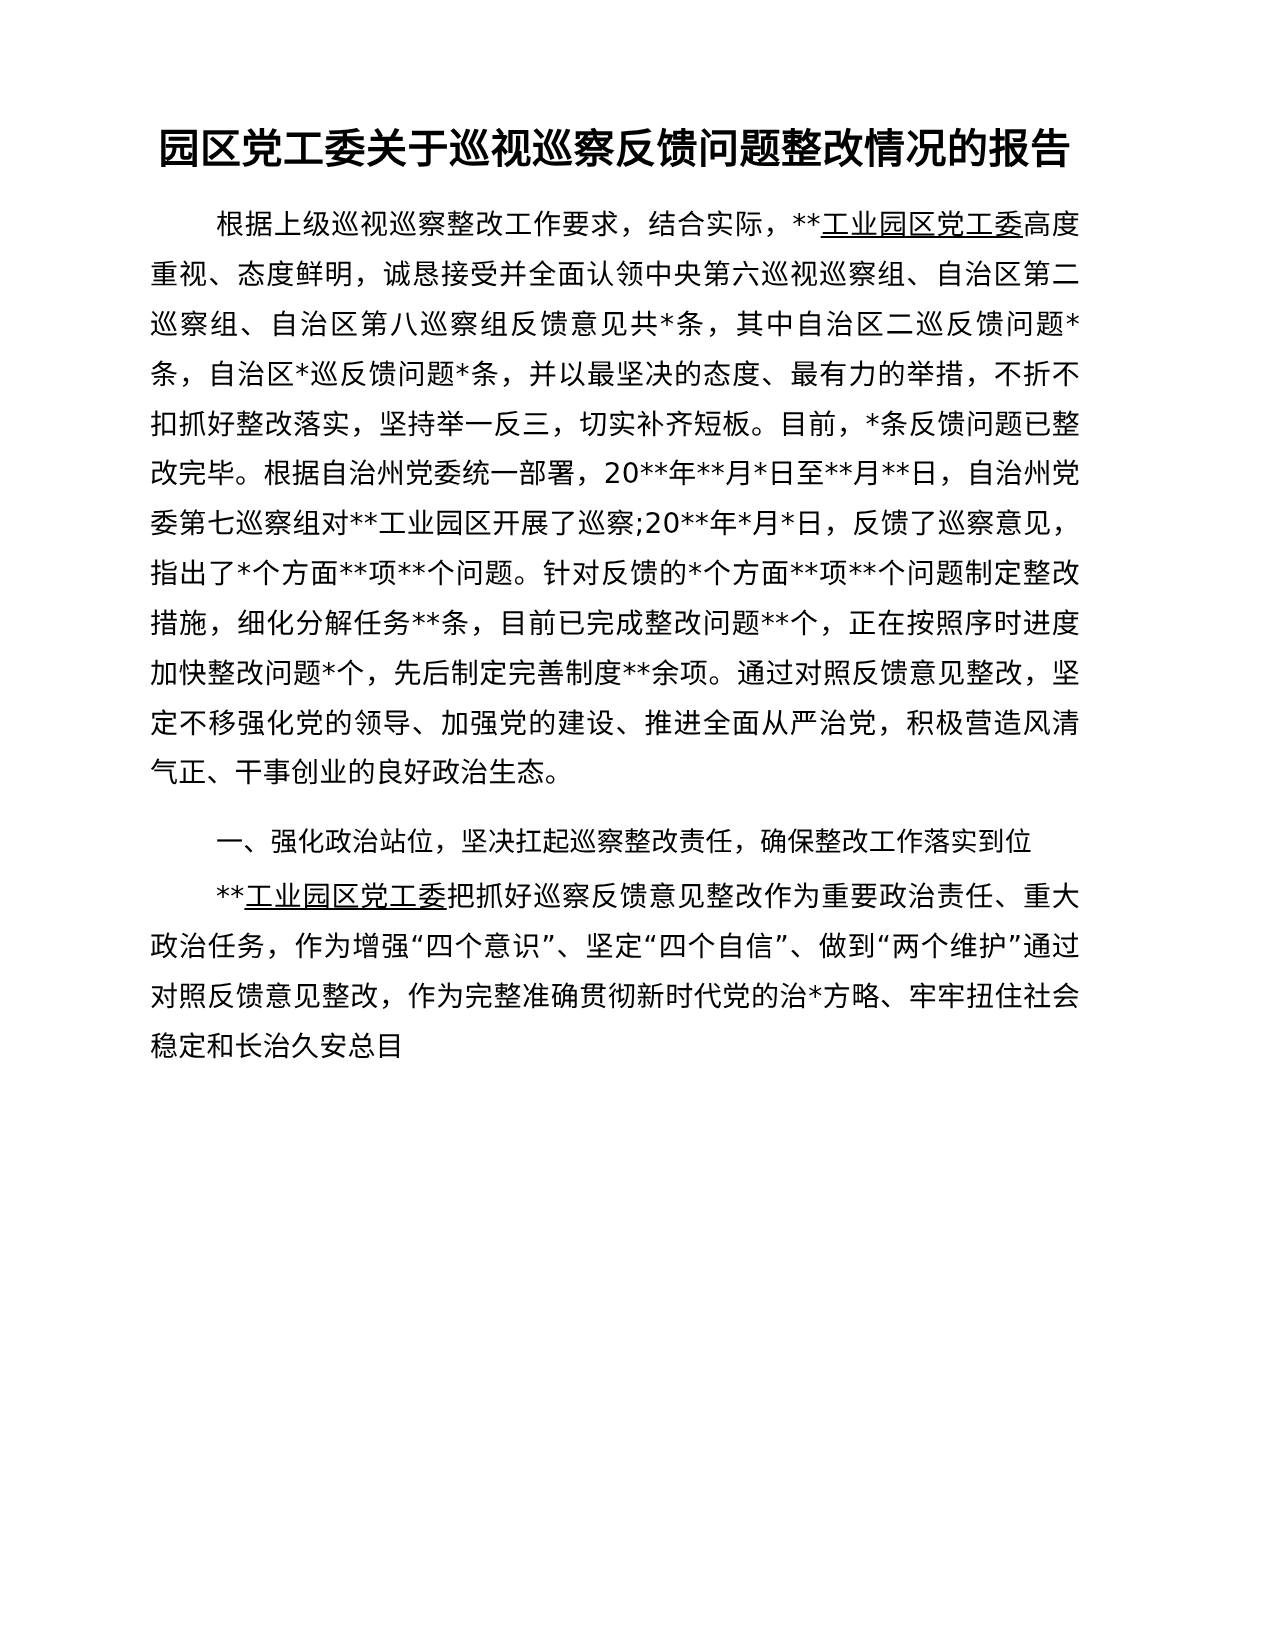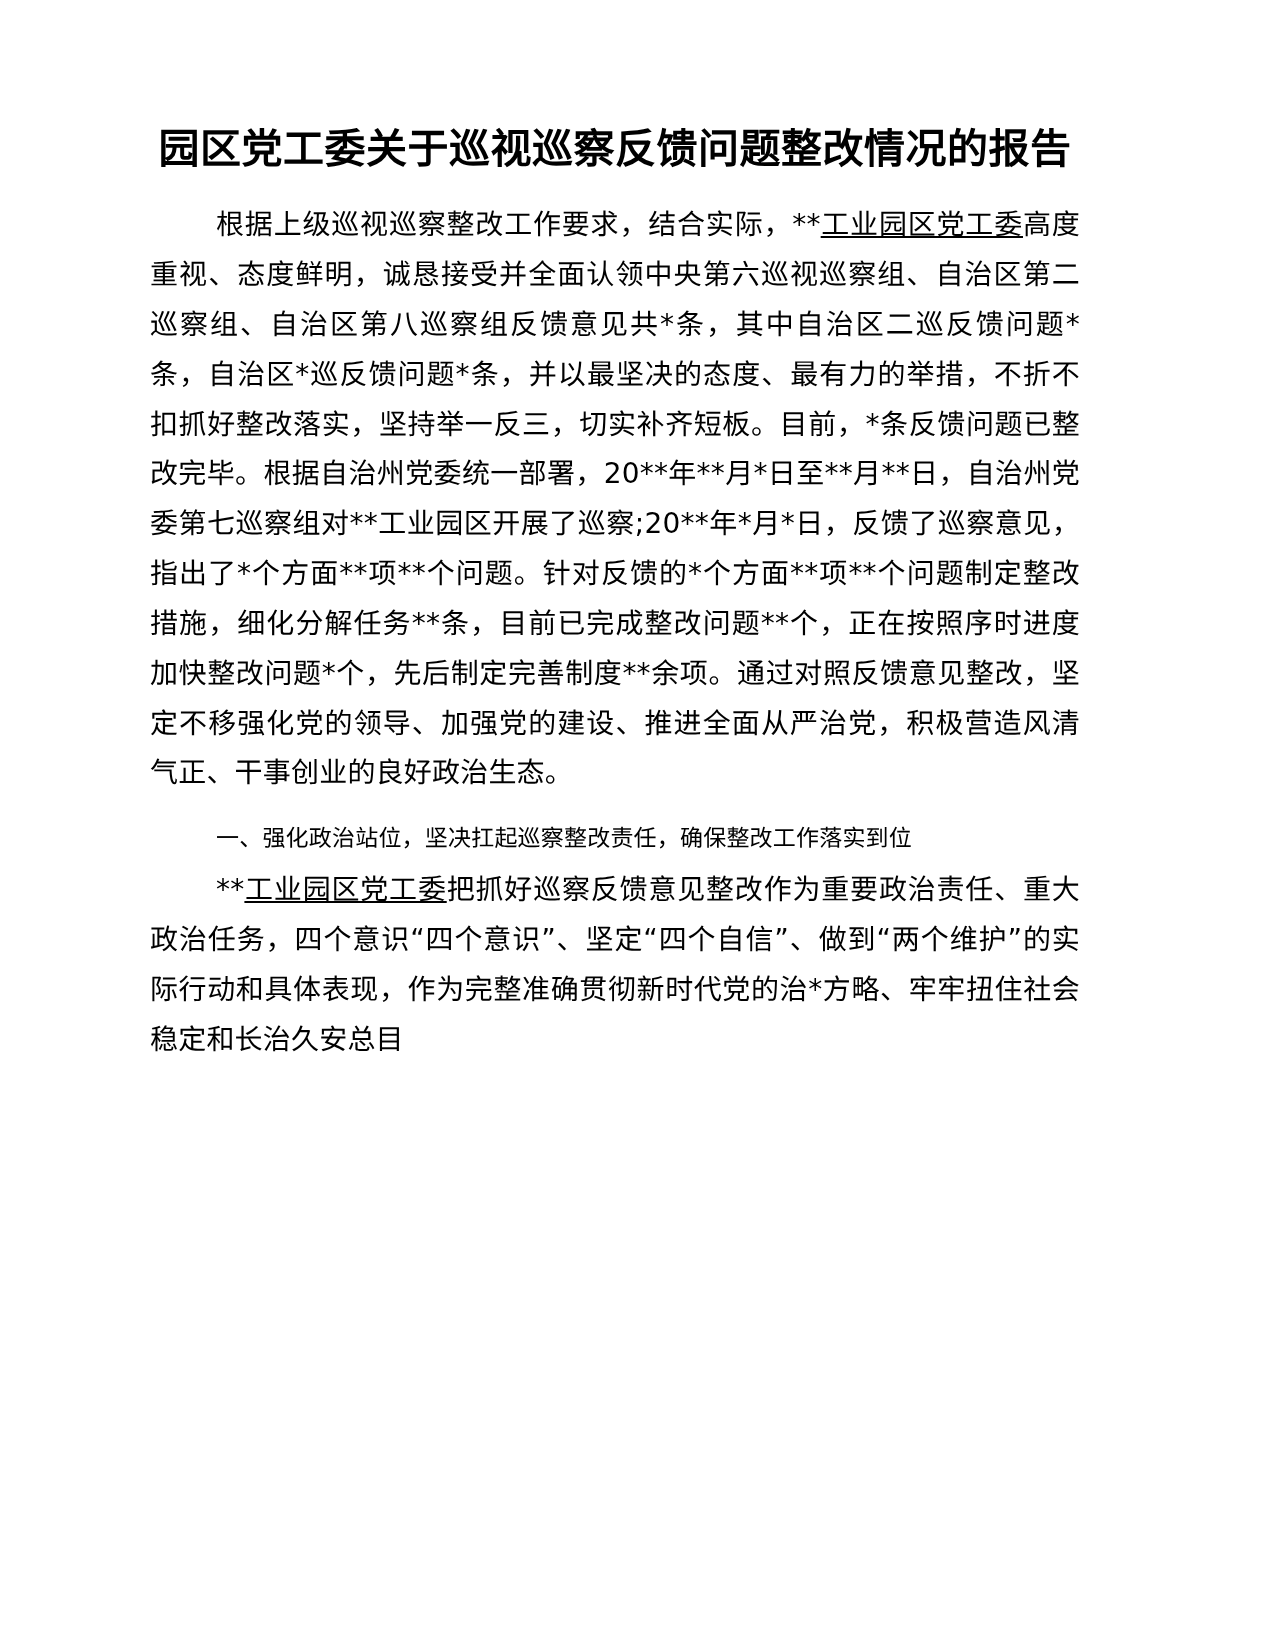--- a/index.html
+++ b/index.html
@@ -42,21 +42,21 @@
     line-height: 1.78;
     text-align: justify;
     text-justify: inter-character;
     text-align-last: left;
     margin: 0 0 6px 0;
     text-indent: 66px;
     letter-spacing: 0.2px;
     word-break: break-all;
   }
   .section-head {
-    font-size: 23px;
+    font-size: 27px;
     line-height: 1.78;
     text-align: justify;
     text-justify: inter-character;
     text-align-last: left;
     margin: 20px 0 6px 0;
     text-indent: 66px;
     letter-spacing: 0.2px;
     word-break: break-all;
   }
   .u {
@@ -68,17 +68,17 @@
 <body>
 
 <div class="page">
   <div class="page-inner">
 
     <h1 class="doc-title">园区党工委关于巡视巡察反馈问题整改情况的报告</h1>
 
     <div id="paragraph-container">
         <p class="body-para"><span>根据上级巡视巡察整改工作要求，结合实际，**</span><span class="u">工业园区党工委</span><span>高度重视、态度鲜明，诚恳接受并全面认领中央第六巡视巡察组、自治区第二巡察组、自治区第八巡察组反馈意见共*条，其中自治区二巡反馈问题*条，自治区*巡反馈问题*条，并以最坚决的态度、最有力的举措，不折不扣抓好整改落实，坚持举一反三，切实补齐短板。目前，*条反馈问题已整改完毕。根据自治州党委统一部署，20**年**月*日至**月**日，自治州党委第七巡察组对**工业园区开展了巡察;20**年*月*日，反馈了巡察意见，指出了*个方面**项**个问题。针对反馈的*个方面**项**个问题制定整改措施，细化分解任务**条，目前已完成整改问题**个，正在按照序时进度加快整改问题*个，先后制定完善制度**余项。通过对照反馈意见整改，坚定不移强化党的领导、加强党的建设、推进全面从严治党，积极营造风清气正、干事创业的良好政治生态。</span></p>
         <p class="section-head"><span>一、强化政治站位，坚决扛起巡察整改责任，确保整改工作落实到位</span></p>
-        <p class="body-para"><span>**</span><span class="u">工业园区党工委</span><span>把抓好巡察反馈意见整改作为重要政治责任、重大政治任务，四个意识“四个意识”、坚定“四个自信”、做到“两个维护”的实际行动和具体表现，作为完整准确贯彻新时代党的治*方略、牢牢扭住社会稳定和长治久安总目</span></p>
+        <p class="body-para"><span>**</span><span class="u">工业园区党工委</span><span>把抓好巡察反馈意见整改作为重要政治责任、重大政治任务，作为增强“四个意识”、坚定“四个自信”、做到“两个维护”通过对照反馈意见整改，作为完整准确贯彻新时代党的治*方略、牢牢扭住社会稳定和长治久安总目</span></p>
       </div>
 
   </div>
 </div>
 
 </body></html>

